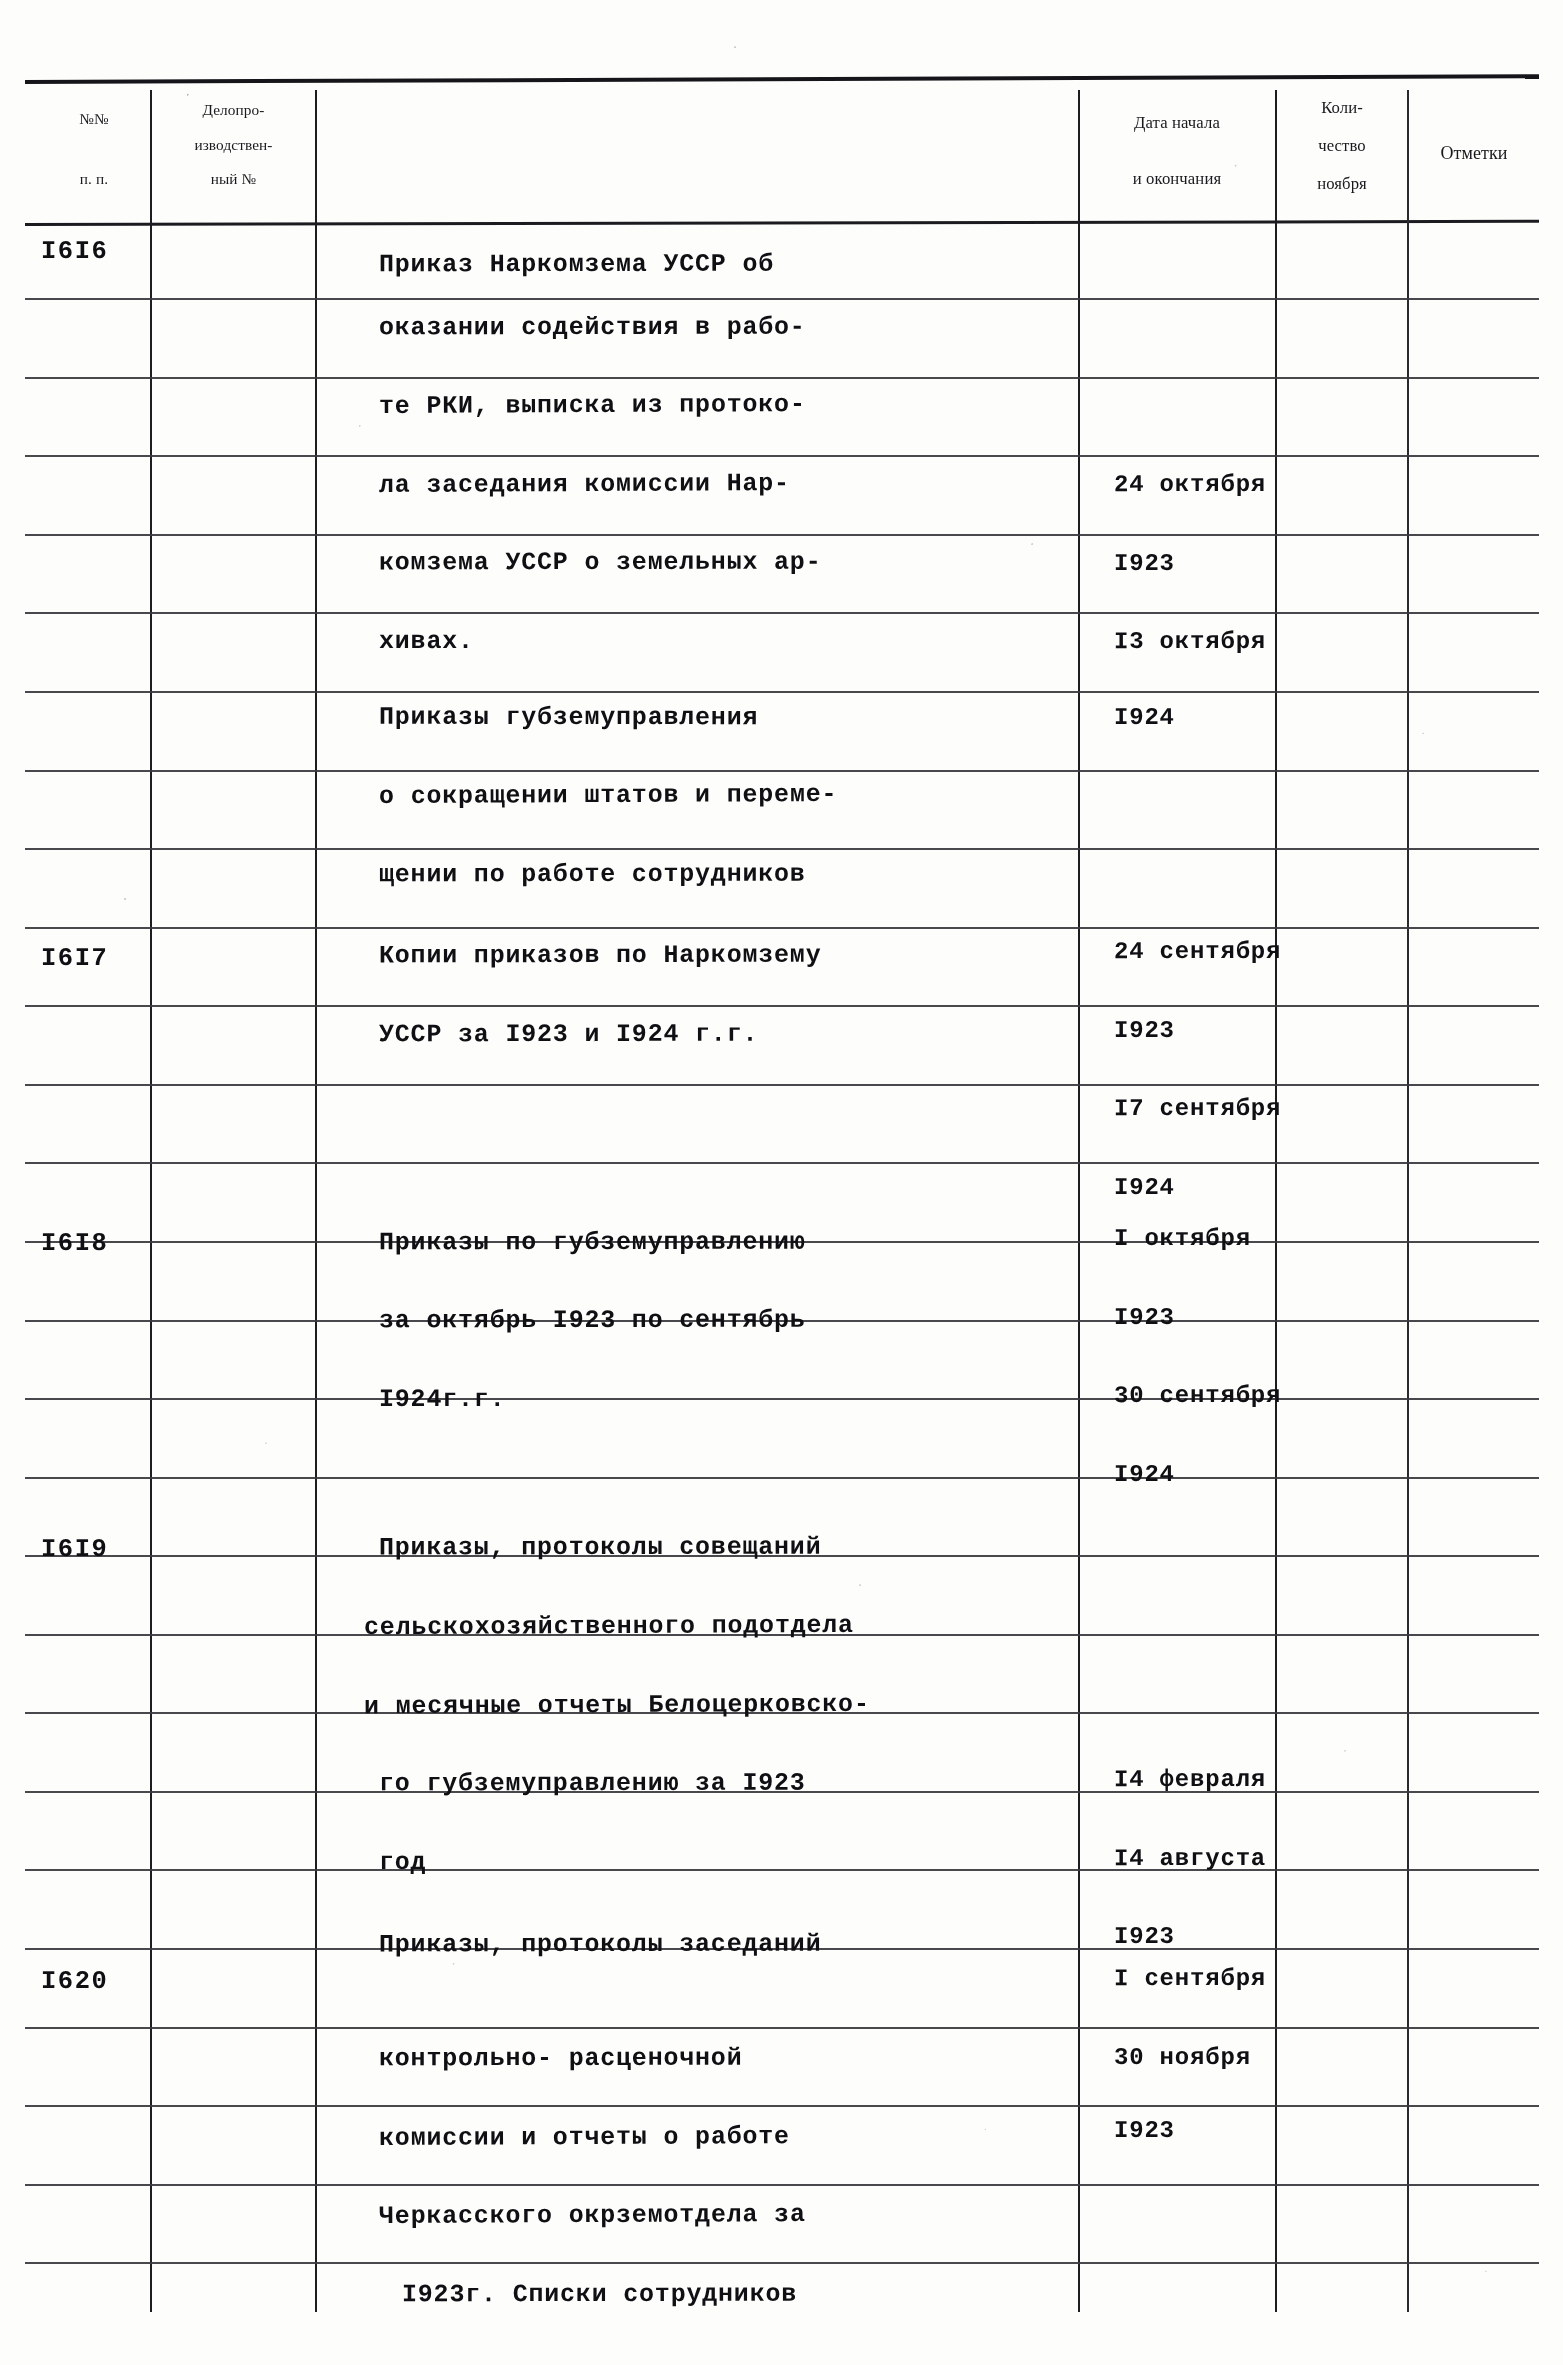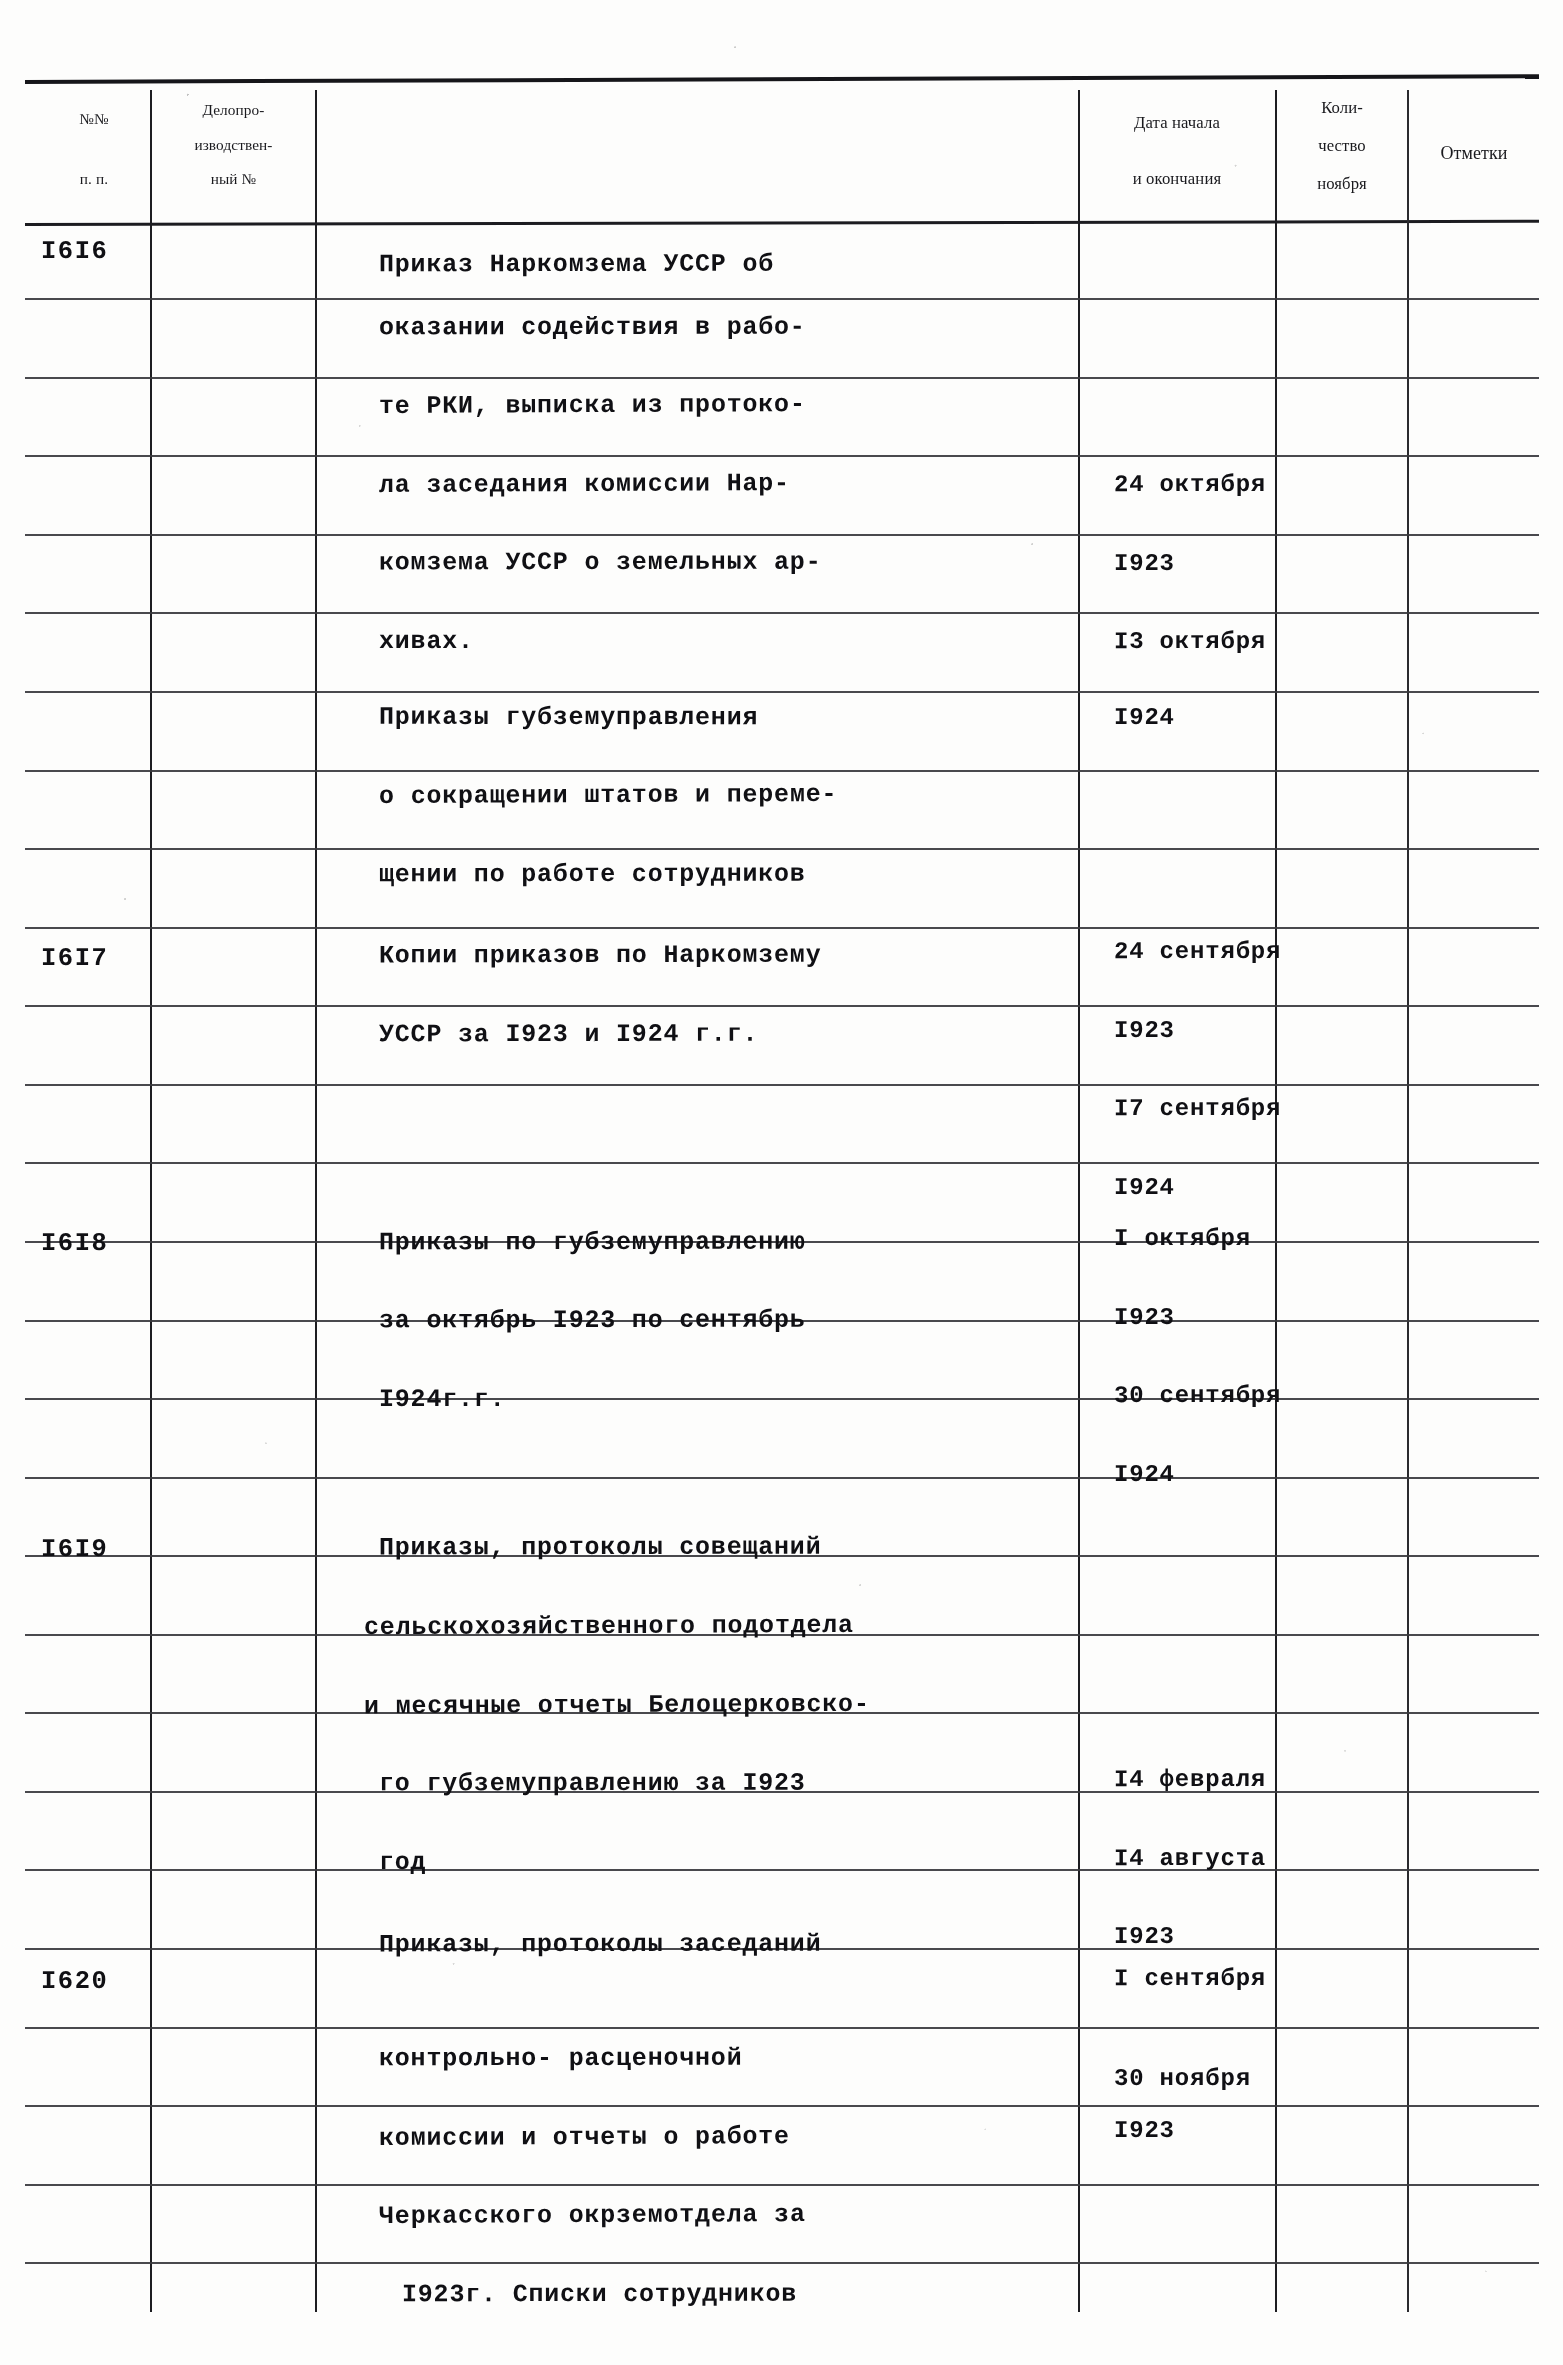--- a/index.html
+++ b/index.html
@@ -257,20 +257,20 @@
 
     <div class="tw num-cell sk1" style="left:16px;top:1887px;">I620</div>
 
     <div class="tw title-line sk2" style="top:1850px;">Приказы, протоколы заседаний</div>
     <div class="tw title-line sk2" style="top:1964px;">контрольно- расценочной</div>
     <div class="tw title-line sk3" style="top:2043px;">комиссии и отчеты о работе</div>
     <div class="tw title-line sk3" style="top:2121px;">Черкасского окрземотдела за</div>
     <div class="tw title-line sk2" style="top:2200px;margin-left:23px;">I923г. Списки сотрудников</div>
 
     <div class="tw date-line sk2" style="top:1885px;">I сентября</div>
-    <div class="tw date-line sk2" style="top:1964px;margin-top:21px;">30 ноября</div>
+    <div class="tw date-line sk2" style="top:1964px;">30 ноября</div>
     <div class="tw date-line sk2" style="top:2037px;">I923</div>
 
   </div>
 
   <div id="scan-grain"></div>
 </div>
 
 
 </body></html>

